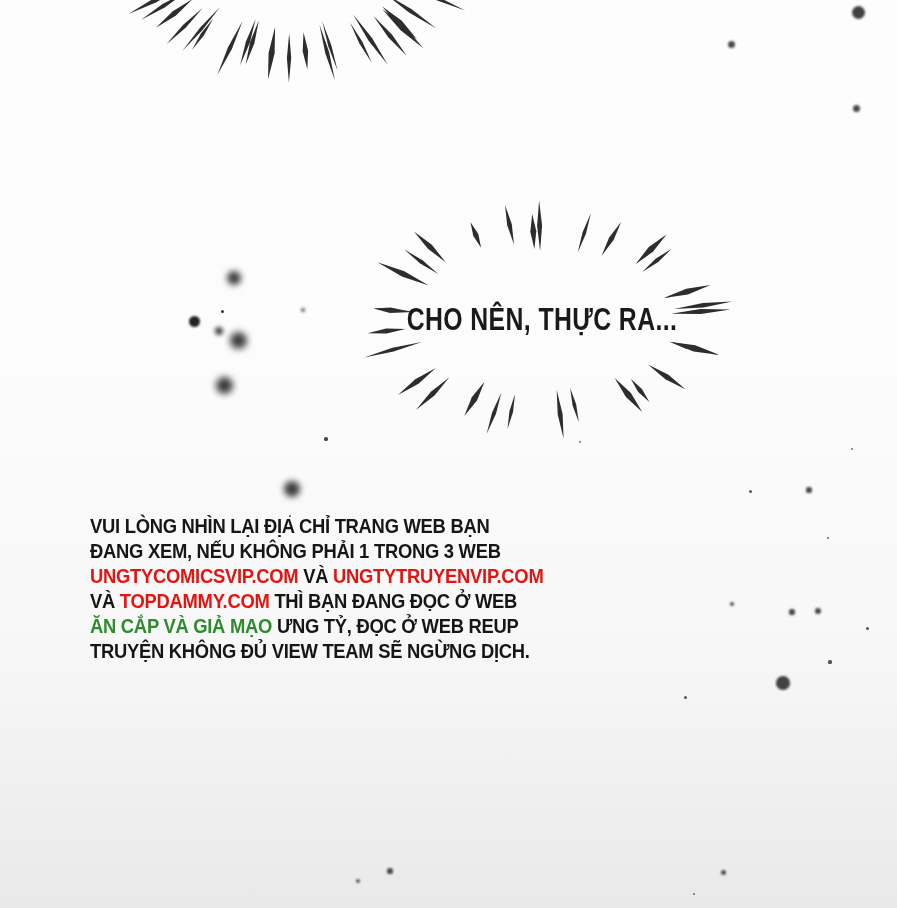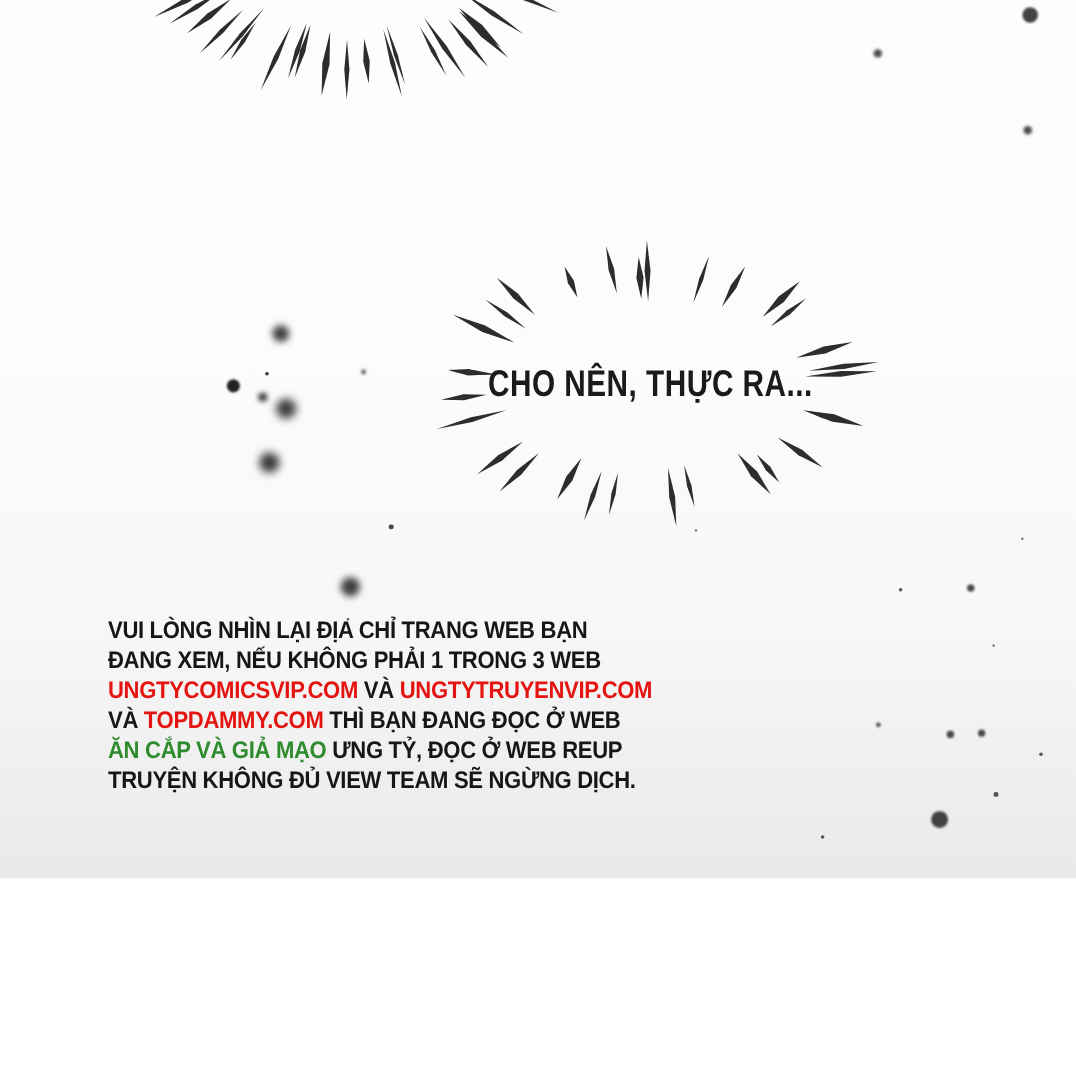--- a/index.html
+++ b/index.html
@@ -1,19 +1,19 @@
 <!DOCTYPE html>
 <html><head>
 <meta charset="utf-8">
 <style>
   html, body { margin: 0; padding: 0; background: #ffffff; }
   .page {
     position: relative;
     width: 897px;
-    height: 732px;
+    height: 908px;
     overflow: hidden;
     background: linear-gradient(180deg, #fdfdfd 0%, #fcfcfc 40%, #f7f7f7 72%, #eeeeee 90%, #e9e9e9 100%);
     font-family: "Liberation Sans", "DejaVu Sans", sans-serif;
   }
   .bursts {
     position: absolute;
     left: 0; top: 0;
     width: 897px; height: 908px;
   }
   .speech {

